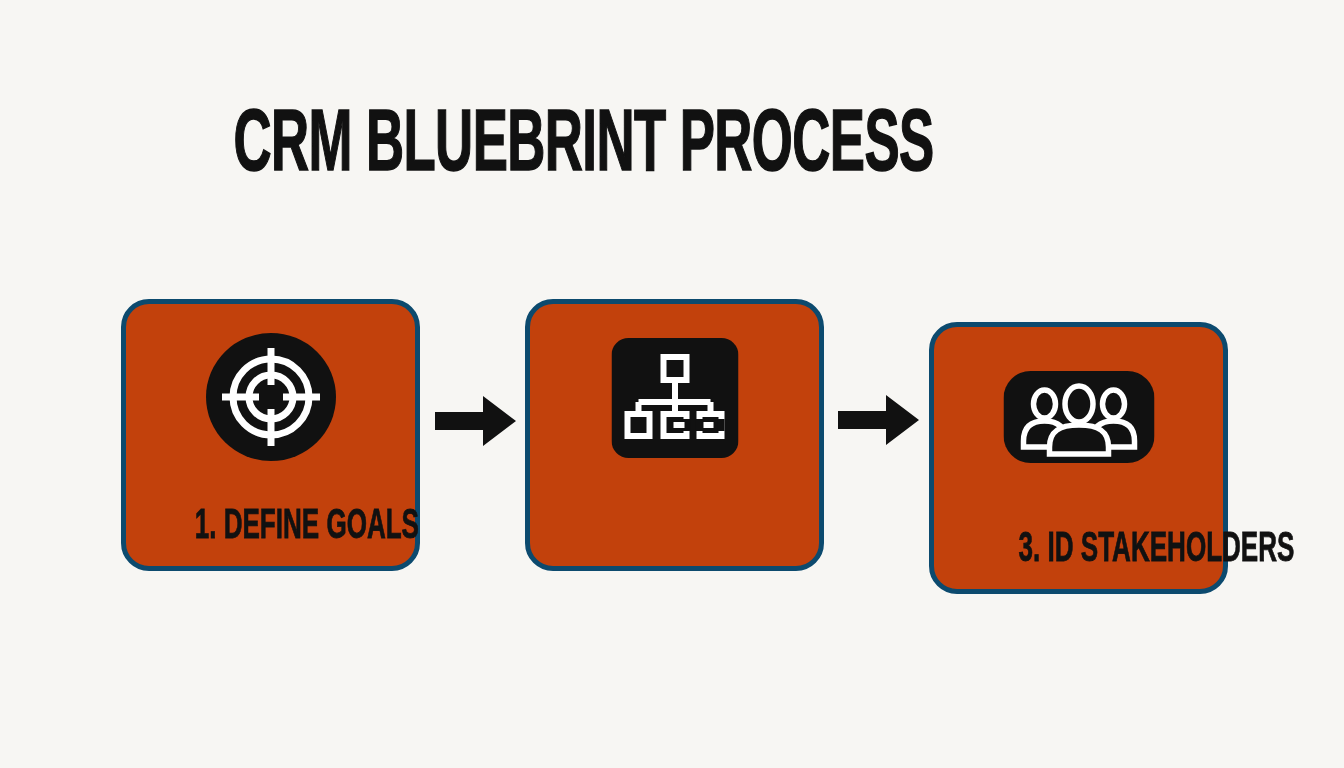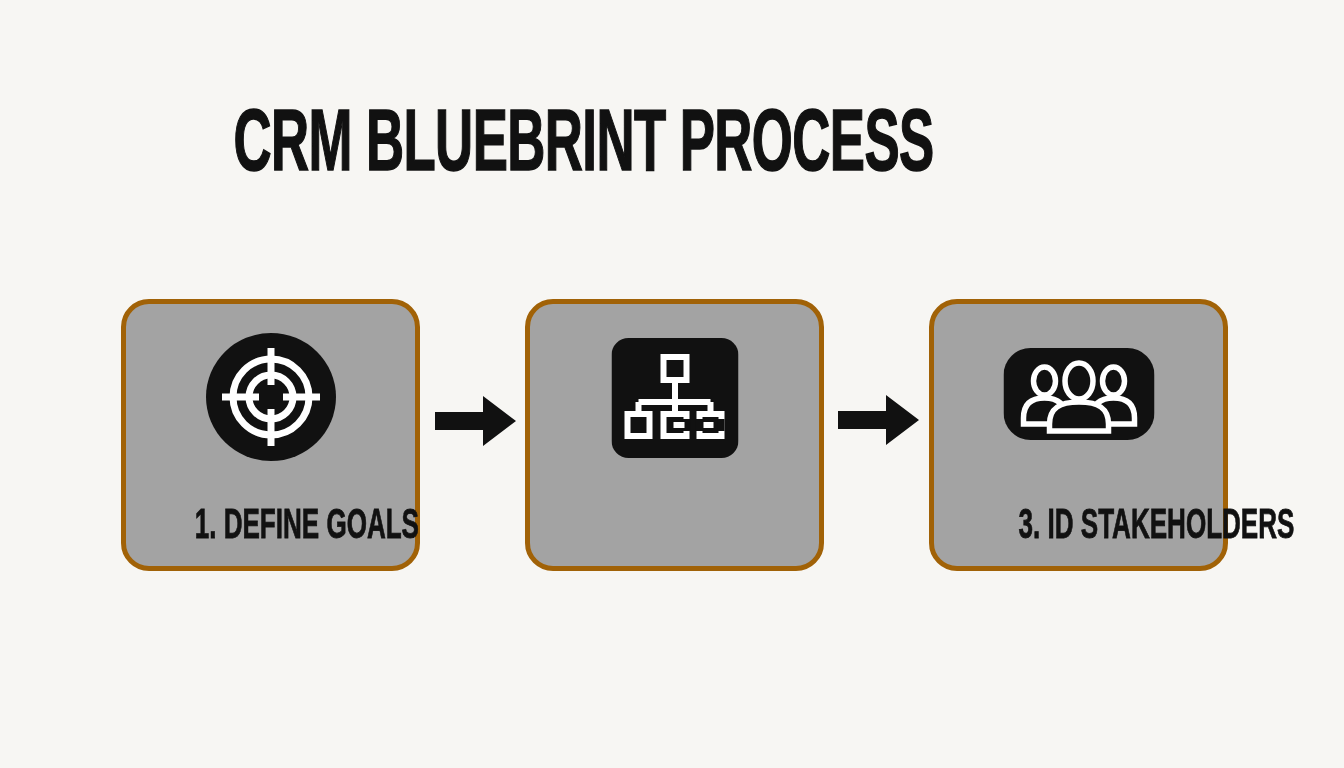--- a/index.html
+++ b/index.html
@@ -33,27 +33,27 @@
     transform-origin: center center;
     -webkit-text-stroke: 1.5px #111111;
   }
 
   
   .step-box {
     position: absolute;
     top: 299px;
     width: 299px;
     height: 272px;
-    background: #a3a3a3;
-    border: 5px solid #a16207;
+    background: #c2410c;
+    border: 5px solid #0c4a6e;
     border-radius: 28px;
   }
   .step-box.pos-1 { left: 121px; }
   .step-box.pos-2 { left: 525px; }
-  .step-box.pos-3 { left: 929px; }
+  .step-box.pos-3 { left: 929px; margin-top: 23px; }
 
   .icon-wrap {
     position: absolute;
     left: 50%;
     transform: translateX(-50%);
   }
   .pos-1 .icon-wrap { top: 29px; }
   .pos-2 .icon-wrap { top: 34px; }
   .pos-3 .icon-wrap { top: 44px; }
 

